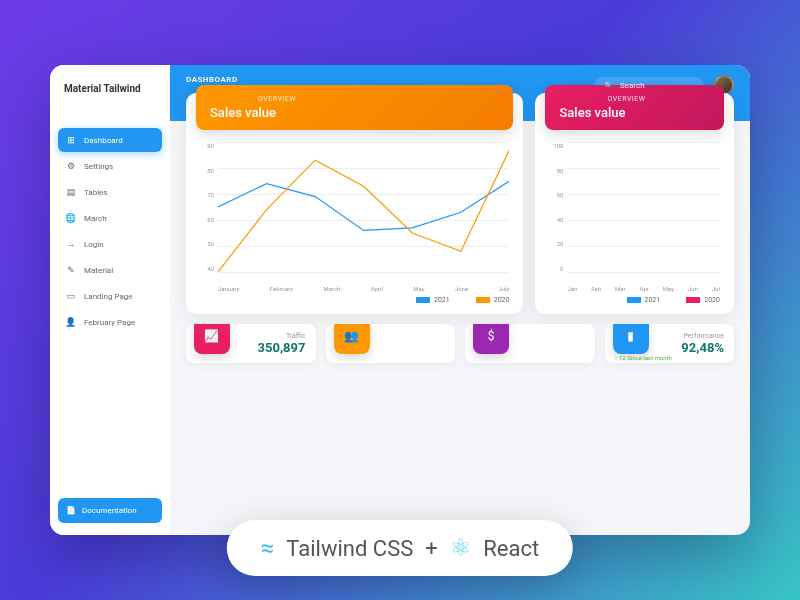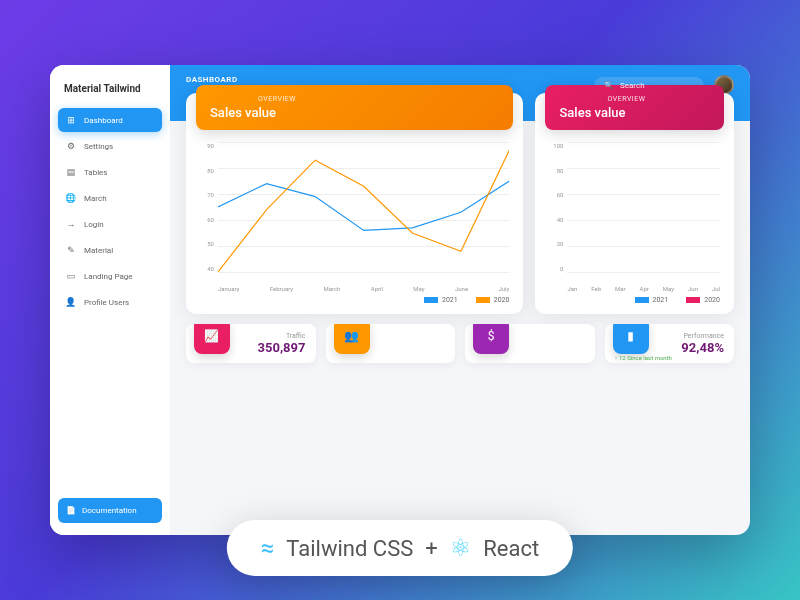--- a/index.html
+++ b/index.html
@@ -1,18 +1,18 @@
 <!DOCTYPE html>
 <html><head>
 <meta charset="utf-8">
 <style>
 * { margin: 0; padding: 0; box-sizing: border-box; font-family: -apple-system, BlinkMacSystemFont, "Segoe UI", Roboto, sans-serif; }
 body { width: 800px; height: 600px; overflow: hidden; background: linear-gradient(135deg, #6d3ce8 0%, #4a3bd9 45%, #38c5c5 100%); display: flex; align-items: center; justify-content: center; position: relative; }
 .app { width: 700px; height: 470px; background: #f5f6fa; border-radius: 14px; overflow: hidden; display: flex; box-shadow: 0 20px 60px rgba(0,0,0,.25); position: relative; }
-.sidebar { width: 120px; background: #fff; display: flex; flex-direction: column; padding: 12px 8px; }
+.sidebar { width: 120px; background: #fff; display: flex; flex-direction: column; padding: 12px 8px; gap: 20px; }
 .brand { font-size: 10px; font-weight: 700; color: #333; padding: 6px 6px 14px; }
 .nav { flex: 1; display: flex; flex-direction: column; gap: 2px; }
 .nav-item { display: flex; align-items: center; gap: 8px; padding: 7px 8px; border-radius: 6px; font-size: 8px; color: #666; cursor: pointer; }
 .nav-item.active { background: #2196f3; color: #fff; box-shadow: 0 2px 8px rgba(33,150,243,.4); }
 .nav-item .ico { width: 10px; height: 10px; display: flex; align-items: center; justify-content: center; font-size: 9px; }
 .doc-btn { background: #2196f3; color: #fff; border-radius: 6px; padding: 8px; font-size: 8px; display: flex; align-items: center; gap: 6px; cursor: pointer; }
 .main { flex: 1; display: flex; flex-direction: column; }
 .topbar { background: #2196f3; height: 56px; display: flex; align-items: flex-start; justify-content: space-between; padding: 10px 16px; }
 .topbar-title { color: #fff; font-size: 8px; font-weight: 600; letter-spacing: .5px; }
 .topbar-right { display: flex; align-items: center; gap: 10px; }
@@ -29,33 +29,33 @@
 .chart-header.pink { background: linear-gradient(135deg,#e91e63,#c2185b); }
 .overview { font-size: 7px; opacity: .85; letter-spacing: .5px; padding-left: 48px; }
 .chart-title { font-size: 13px; font-weight: 500; margin-top: 2px; }
 .chart-body { padding: 12px 14px 10px; }
 .line-chart { height: 150px; position: relative; }
 .bar-chart { height: 150px; position: relative; }
 .y-axis { position: absolute; left: 0; top: 0; bottom: 20px; display: flex; flex-direction: column; justify-content: space-between; font-size: 6px; color: #999; width: 14px; text-align: right; }
 .plot { position: absolute; left: 18px; right: 0; top: 0; bottom: 20px; }
 .gridline { position: absolute; left: 0; right: 0; border-top: 1px solid #eee; }
 .x-axis { position: absolute; left: 18px; right: 0; bottom: 0; display: flex; justify-content: space-between; font-size: 6px; color: #999; }
-.legend { display: flex; justify-content: flex-end; gap: 18px; font-size: 7px; color: #666; margin-top: 4px; }
+.legend { display: flex; justify-content: flex-end; gap: 26px; font-size: 7px; color: #666; margin-top: 4px; }
 .legend-item { display: flex; align-items: center; gap: 4px; }
 .swatch { width: 14px; height: 6px; }
 .line-svg { position: absolute; inset: 0; width: 100%; height: 100%; }
 .bars { position: absolute; inset: 0; display: flex; justify-content: space-around; align-items: flex-end; }
 .bar-group { display: flex; gap: 2px; align-items: flex-end; width: 100%; justify-content: center; }
 .bar { width: 4px; }
 .stats-row { display: flex; gap: 10px; }
 .stat-card { flex: 1; display: flex; background: #fff; border-radius: 8px; box-shadow: 0 2px 10px rgba(0,0,0,.06); overflow: hidden; position: relative; }
 .stat-icon { width: 36px; height: 36px; margin: -6px 8px 0 8px; border-radius: 8px; display: flex; align-items: center; justify-content: center; color: #fff; font-size: 12px; box-shadow: 0 4px 10px rgba(0,0,0,.15); }
 .stat-body { flex: 1; padding: 8px 10px 8px 0; text-align: right; }
 .stat-label { font-size: 7px; color: #999; }
-.stat-value { font-size: 13px; font-weight: 700; color: #701a75; }
+.stat-value { font-size: 13px; font-weight: 700; color: #0f766e; }
 .stat-foot { position: absolute; bottom: 2px; left: 10px; font-size: 6px; color: #4caf50; }
 .pill { position: absolute; bottom: 24px; left: 50%; transform: translateX(-50%); background: #fff; border-radius: 999px; padding: 14px 34px; display: flex; align-items: center; gap: 12px; box-shadow: 0 10px 40px rgba(0,0,0,.2); font-size: 22px; color: #555; }
 .tw-icon { color: #38bdf8; font-size: 24px; }
 .react-icon { color: #61dafb; font-size: 24px; }
 </style>
 </head>
 <body>
 
 <div class="app">
   <aside class="sidebar">
@@ -84,21 +84,21 @@
         <div class="nav-item">
           <span class="ico">✎</span>
           <span>Material</span>
         </div>
         <div class="nav-item">
           <span class="ico">▭</span>
           <span>Landing Page</span>
         </div>
         <div class="nav-item">
           <span class="ico">👤</span>
-          <span>Profile Users</span>
+          <span>February Page</span>
         </div>
       </nav>
     <div class="doc-btn">
       <span class="ico">📄</span>
       <span>Documentation</span>
     </div>
   </aside>
 
   <main class="main">
     <div class="topbar">

